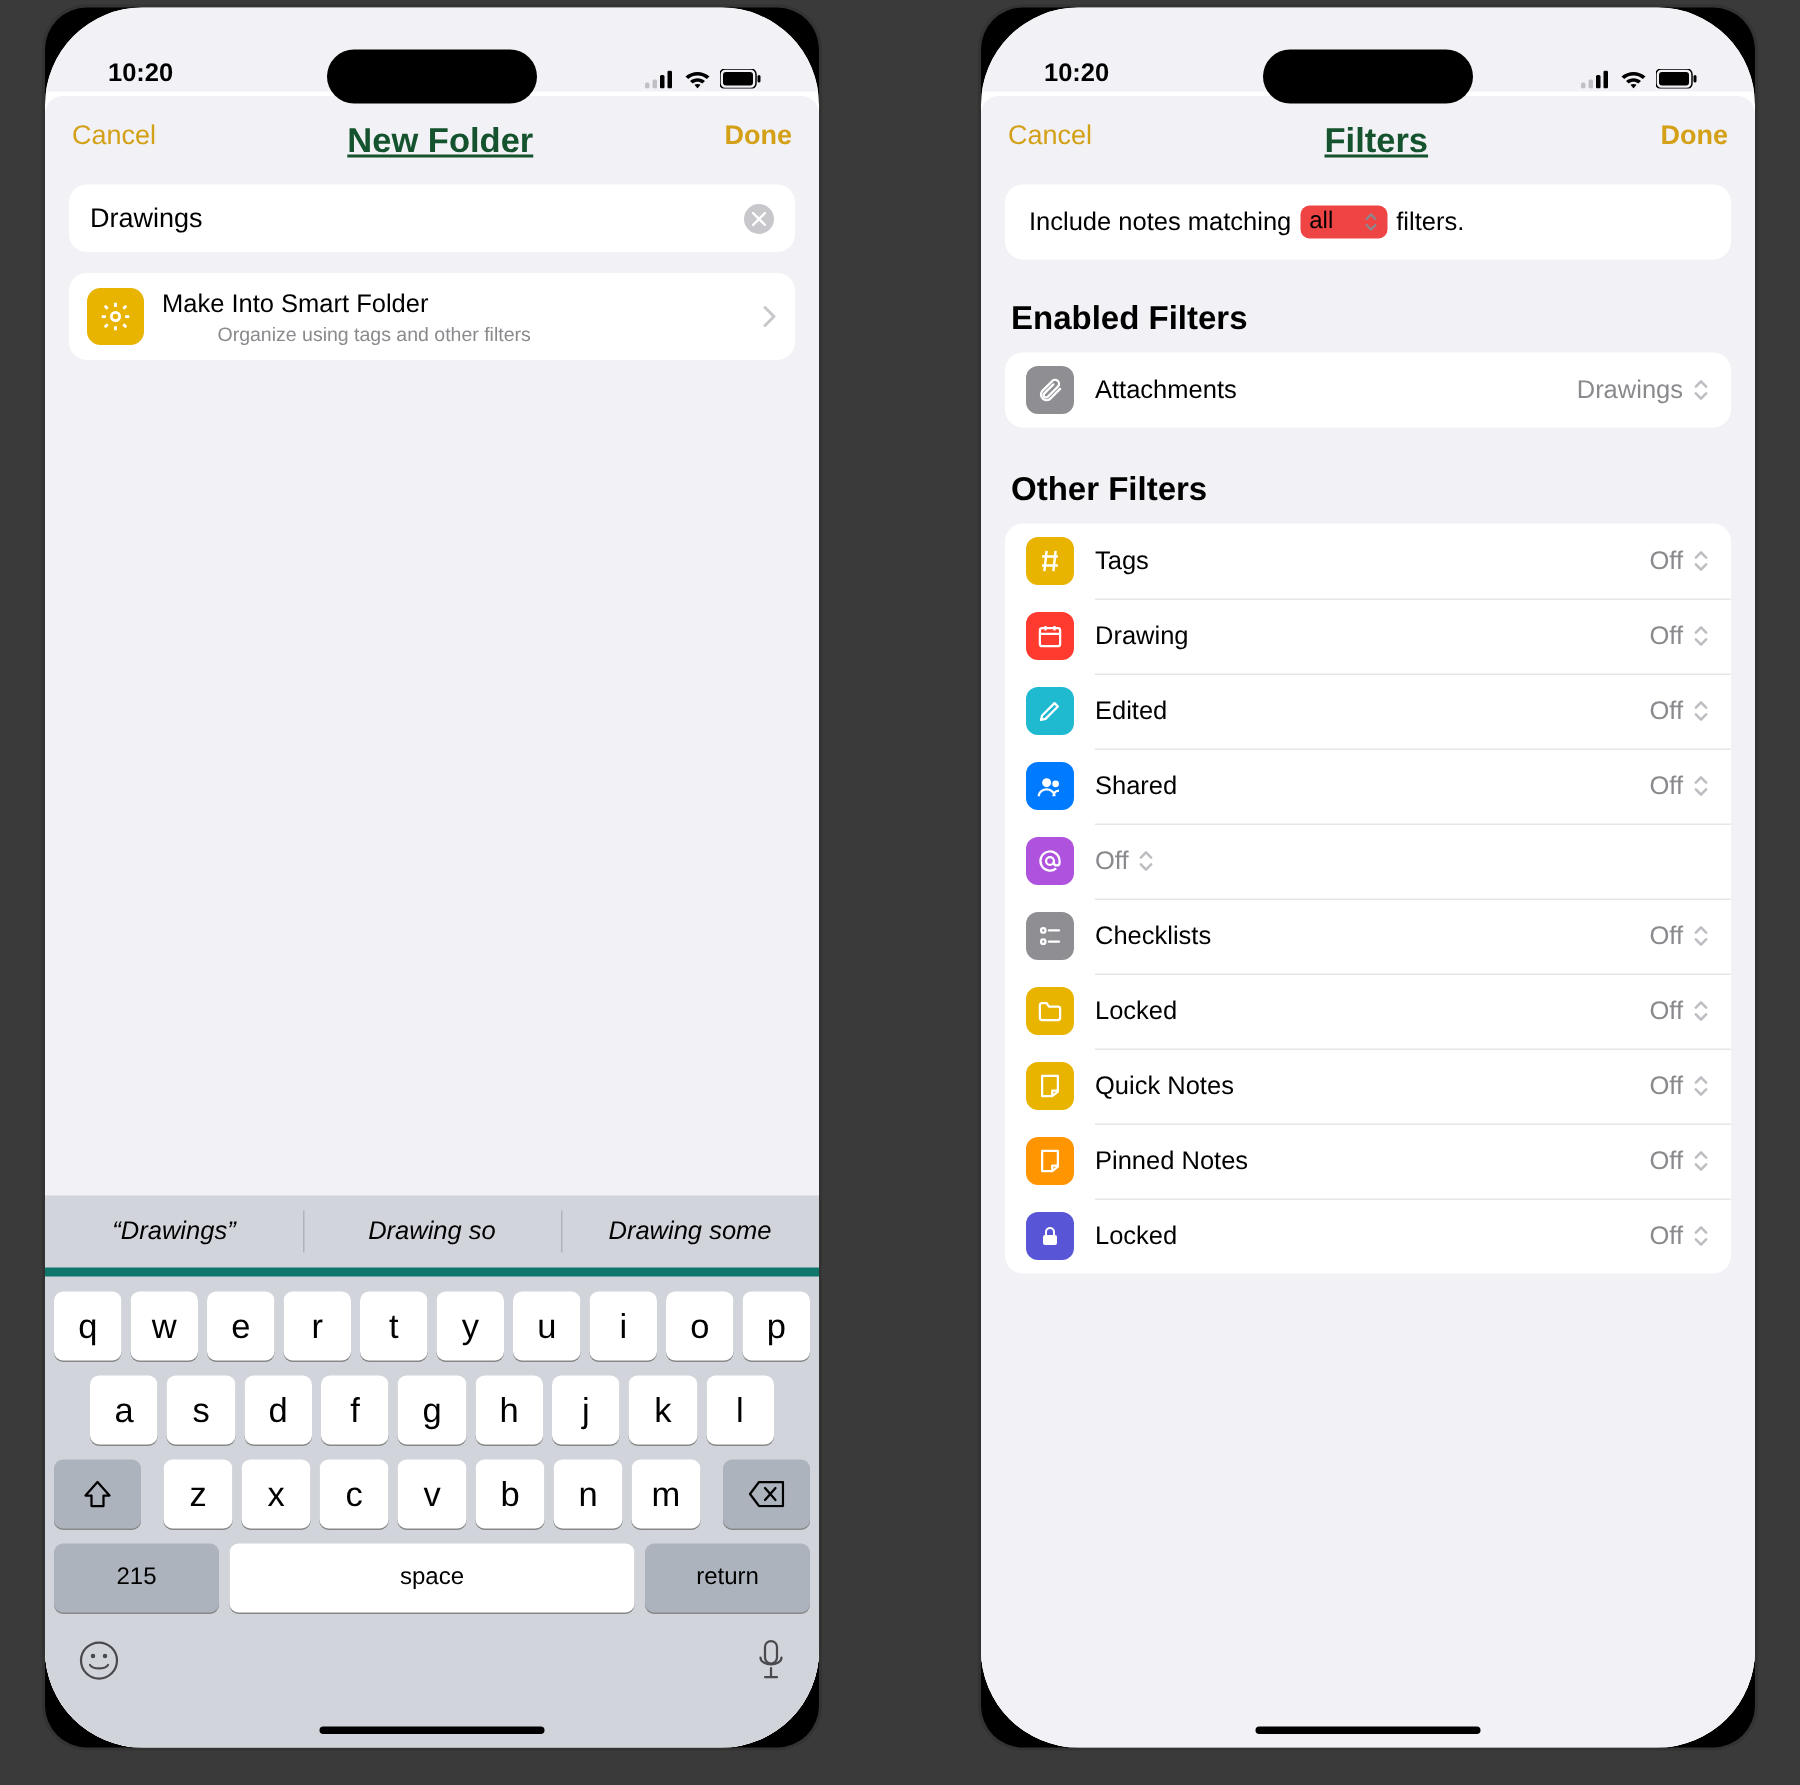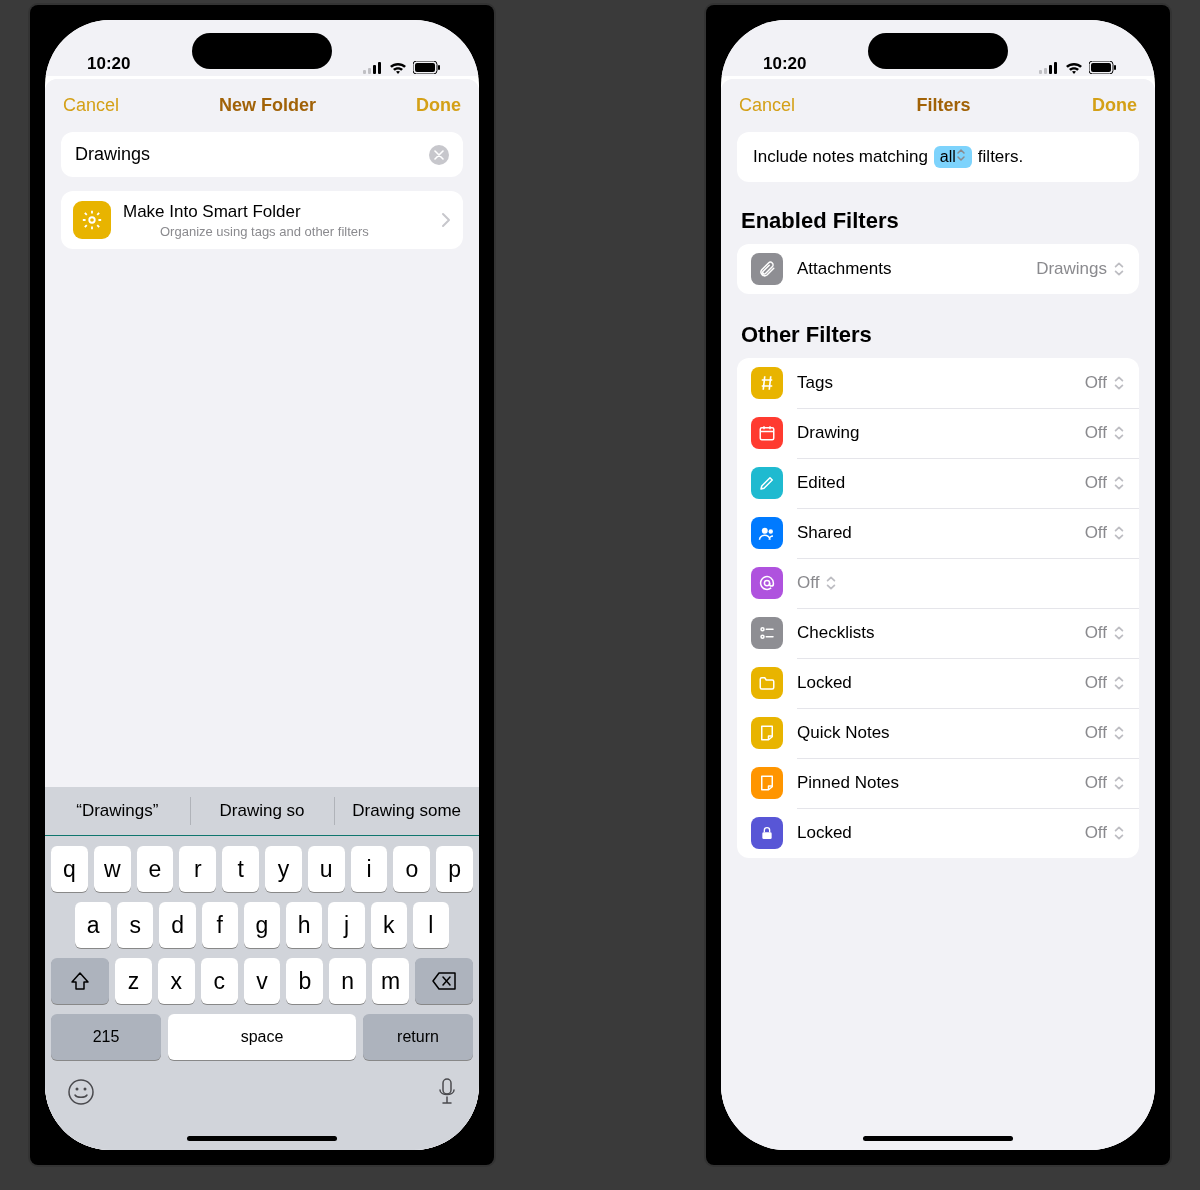--- a/index.html
+++ b/index.html
@@ -1,62 +1,62 @@
 <!DOCTYPE html>
 <html><head>
 <meta charset="utf-8">
 <style>
   * { box-sizing: border-box; margin: 0; padding: 0; font-family: -apple-system, "SF Pro Text", "Helvetica Neue", Arial, sans-serif; }
   body { background: #3a3a3a; width: 1200px; height: 1190px; display: flex; justify-content: space-between; padding: 5px 30px 20px; }
-  .phone { width: 464px; height: 1160px; background: #000; border-radius: 8px; padding: 15px; position: relative; box-shadow: 0 0 0 2px #333; }
+  .phone { width: 516px; height: 1160px; background: #000; border-radius: 28px; position: relative; box-shadow: 0 0 0 2px #333; }
   .phone::before { content:""; position:absolute; top:28px; left:50%; transform:translateX(-50%); width:140px; height:36px; background:#000; border-radius:22px; z-index:50; }
   .screen { width: 100%; height: 100%; background: #fff; border-radius: 65px; overflow: hidden; position: relative; display:flex; flex-direction:column; }
   .home-ind { position:absolute; bottom:9px; left:50%; transform:translateX(-50%); width:150px; height:5px; background:#000; border-radius:3px; z-index:60; }
 
   .status-bar { height: 56px; display:flex; align-items:flex-end; justify-content:space-between; padding: 0 38px 2px 42px; font-weight:600; font-size:17px; color:#000; position:relative; z-index:40; background:#f2f2f6; }
   .status-right { display:flex; align-items:center; gap:6px; }
 
   .card-stack { background:#f2f2f6; border-radius: 12px 12px 0 0; margin: 3px 0 0 0; position:relative; flex:1; display:flex; flex-direction:column; overflow:hidden;}
   .card-stack::before { content:""; position:absolute; top:-6px; left:10px; right:10px; height:30px; background:#e8e8ec; border-radius:12px 12px 0 0; z-index:-1;}
   .sheet { background:#f2f2f6; border-radius:12px 12px 0 0; flex:1; display:flex; flex-direction:column; overflow:hidden;}
 
   .nav { display:flex; justify-content:space-between; padding: 16px 18px 10px; }
   .nav-btn { color:#d4a017; font-size:18px; }
   .nav-btn.bold { font-weight:600; }
-  .nav-title { font-size:18px; font-weight:600; color:#a16207; }
+  .nav-title { font-size:23px; font-weight:600; color:#14532d;text-decoration:underline; }
 
   .content { padding: 6px 16px; flex:1; overflow:auto; }
 
   .card { background:#fff; border-radius:12px; }
   .input-row { display:flex; align-items:center; padding:12px 14px; }
   .input-row input { border:none; outline:none; font-size:18px; flex:1; color:#000; }
   .clear-btn { width:20px; height:20px; border-radius:50%; background:#c7c7cc; display:flex; align-items:center; justify-content:center; color:#fff; font-size:13px; }
 
   .smart-row { display:flex; align-items:center; padding:10px 12px; gap:12px; margin-top:14px; }
   .sf-icon { width:38px; height:38px; border-radius:9px; background:#e8b400; display:flex; align-items:center; justify-content:center; color:#fff; flex-shrink:0; }
   .sf-text .t { font-size:17px; color:#000; }
   .sf-text .s { font-size:13px; color:#8a8a8e; margin-top:2px;margin-left:37px; }
   .chev { color:#c7c7cc; font-size:18px; margin-left:auto; }
 
   
   .match-card { background:#fff; border-radius:12px; padding:14px 16px; font-size:17px; color:#000; display:flex; align-items:center; gap:6px; margin-bottom:20px; }
-  .dropdown { background:#7dd3fc; border-radius:6px; padding:2px 6px; display:inline-flex; gap:0; font-size:16px; }
+  .dropdown { background:#ef4444; border-radius:6px; padding:2px 6px; display:inline-flex; align-items:center; gap:20px; font-size:16px; }
   .sect-title { font-size:22px; font-weight:700; color:#000; padding: 6px 4px 10px; }
   .list { background:#fff; border-radius:12px; overflow:hidden; margin-bottom:22px; }
   .li { display:flex; align-items:center; padding:8px 14px; gap:14px; min-height:50px; }
   .li + .li { position:relative; }
   .li + .li::before { content:""; position:absolute; top:0; left:60px; right:0; height:1px; background:#e5e5ea; }
   .li-icon { width:32px; height:32px; border-radius:8px; display:flex; align-items:center; justify-content:center; color:#fff; flex-shrink:0; }
   .li-label { font-size:17px; color:#000; flex:1; }
   .li-val { font-size:17px; color:#8a8a8e; display:flex; align-items:center; gap:6px; }
   .updown { color:#bdbdc2; }
 
   
   .keyboard { background:#d1d4da; padding-bottom:44px; }
-  .suggest { display:flex; border-bottom:1px solid #0f766e; }
+  .suggest { display:flex; border-bottom:6px solid #0f766e;font-style:italic; }
   .suggest span { flex:1; text-align:center; padding:14px 4px; font-size:17px; color:#000; position:relative; }
   .suggest span + span::before { content:""; position:absolute; left:0; top:10px; bottom:10px; width:1px; background:#b0b3b9; }
   .krow { display:flex; justify-content:center; gap:6px; padding:10px 6px 0; }
   .key { background:#fff; border-radius:6px; box-shadow:0 1px 0 #888; height:46px; display:flex; align-items:center; justify-content:center; font-size:23px; color:#000; }
   .key.l { flex:1; max-width:46px; }
   .key.fn { background:#adb3bd; flex:0 0 58px; }
   .key.fn-wide { background:#adb3bd; flex:0 0 110px; font-size:16px; }
   .key.space { flex:1; font-size:16px; }
   .krow.bottom { padding:10px 6px; gap:7px; }
   .krow.tools { justify-content:space-between; padding:8px 22px 0; }

